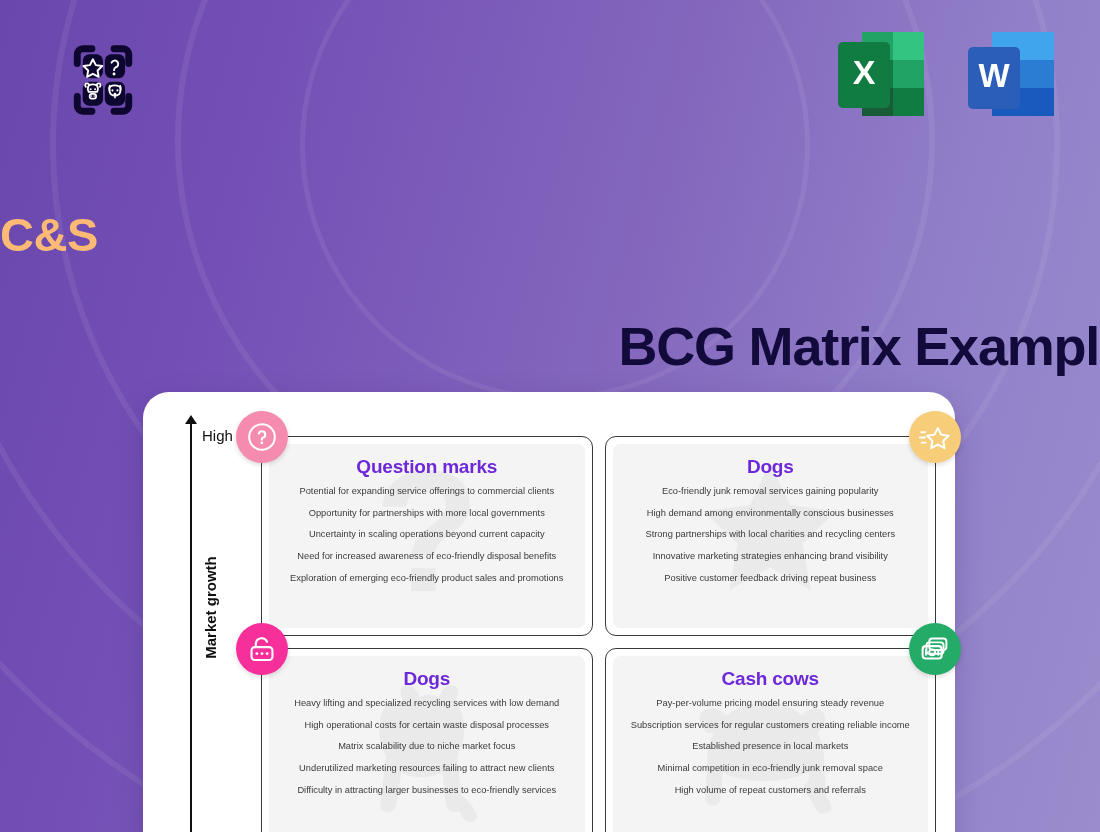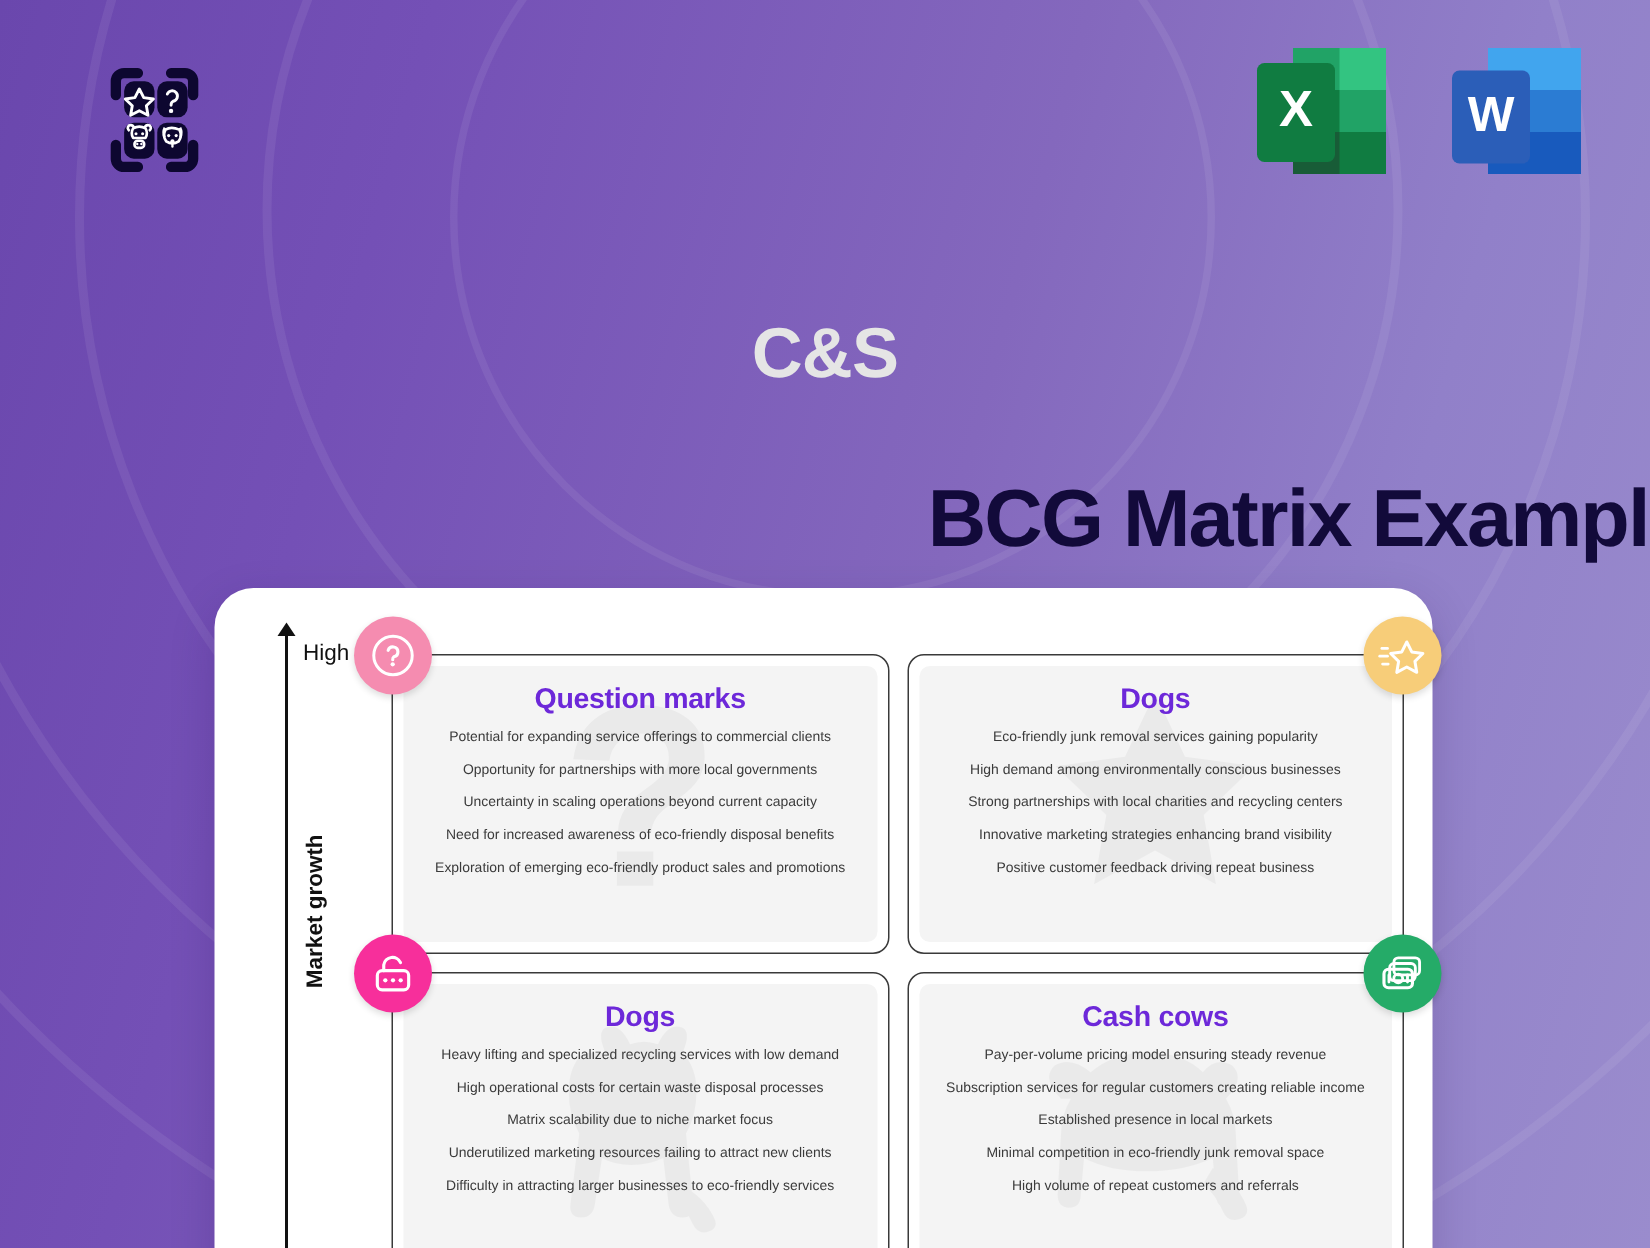--- a/index.html
+++ b/index.html
@@ -33,21 +33,21 @@
   
   #office-icons {
     position:absolute; right:38px; top:28px;
     display:flex; gap:30px; align-items:flex-start;
   }
   .office-icon { position:relative; width:100px; height:96px; }
 
   
   #brand {
     position:absolute; top:207px; left:0; width:100%;
-    text-align:center; color:#e5e5e5;
+    text-align:left; color:#fdba74;
     font-size:47px; font-weight:bold; letter-spacing:-0.5px;
   }
   #page-title {
     position:absolute; top:315px; left:0; width:100%;
     text-align:right; color:#120a3a;
     font-size:54px; font-weight:bold; letter-spacing:-1.2px;margin-left:28px;
   }
 
   
   #matrix-card {

